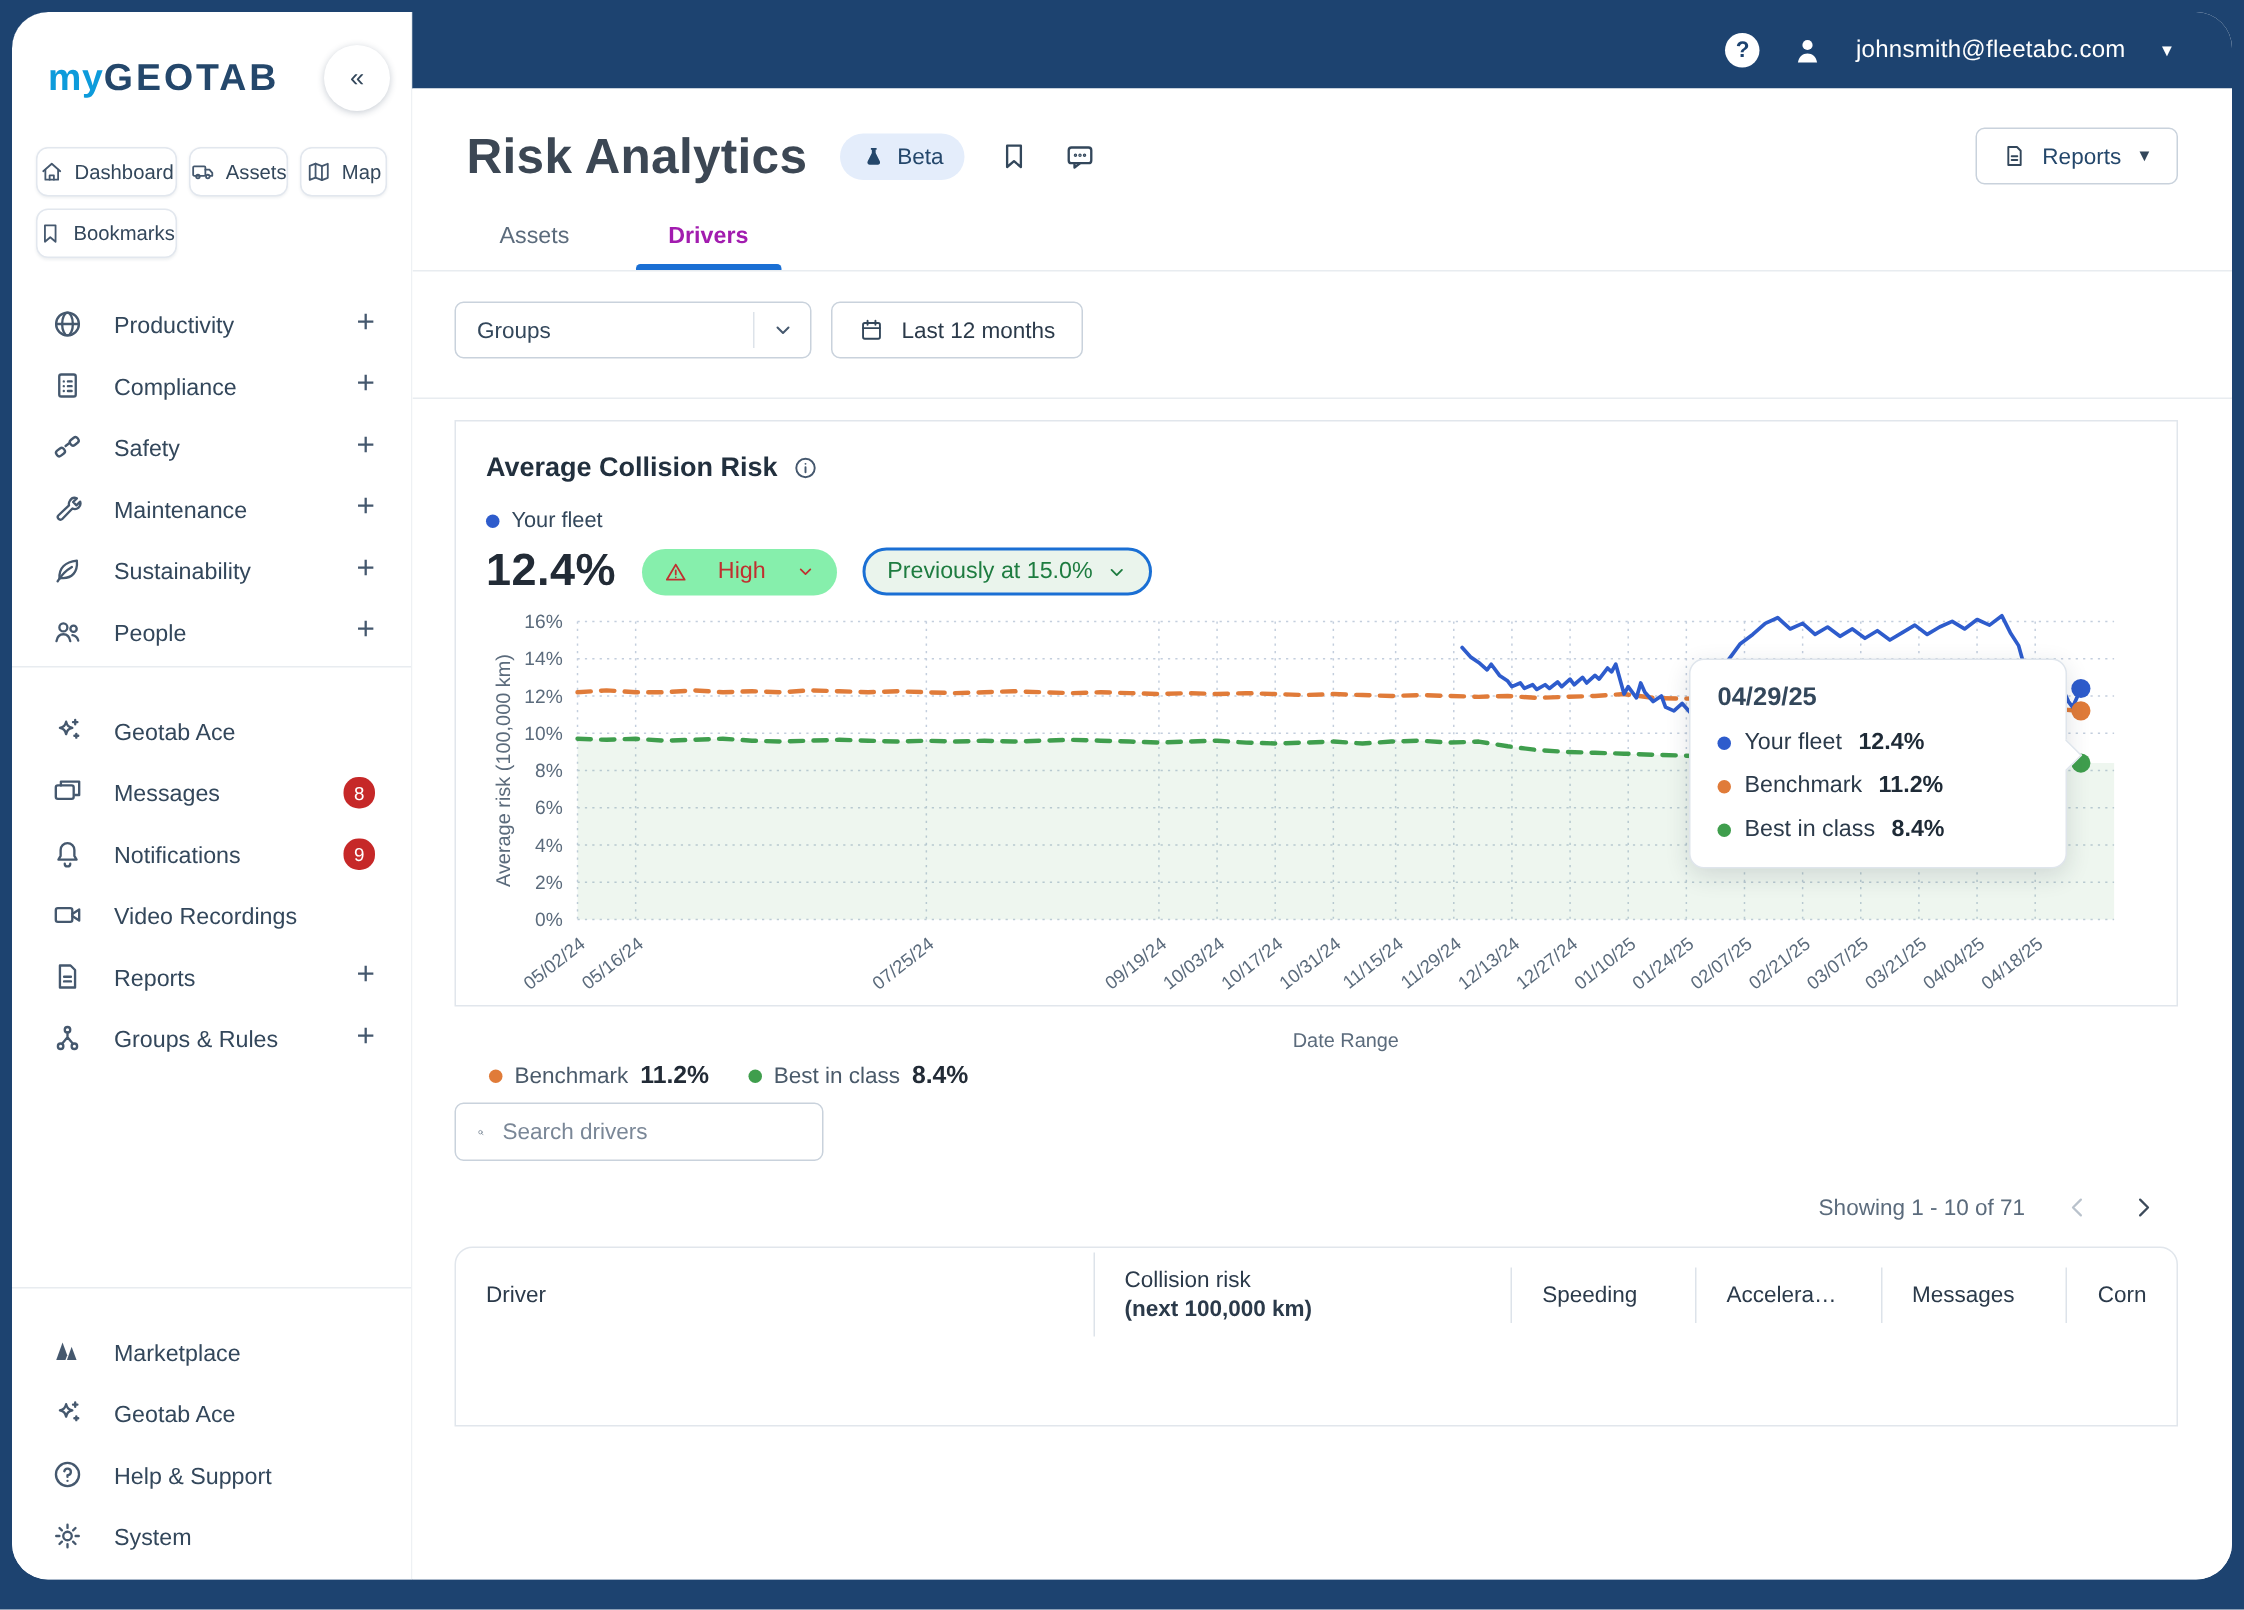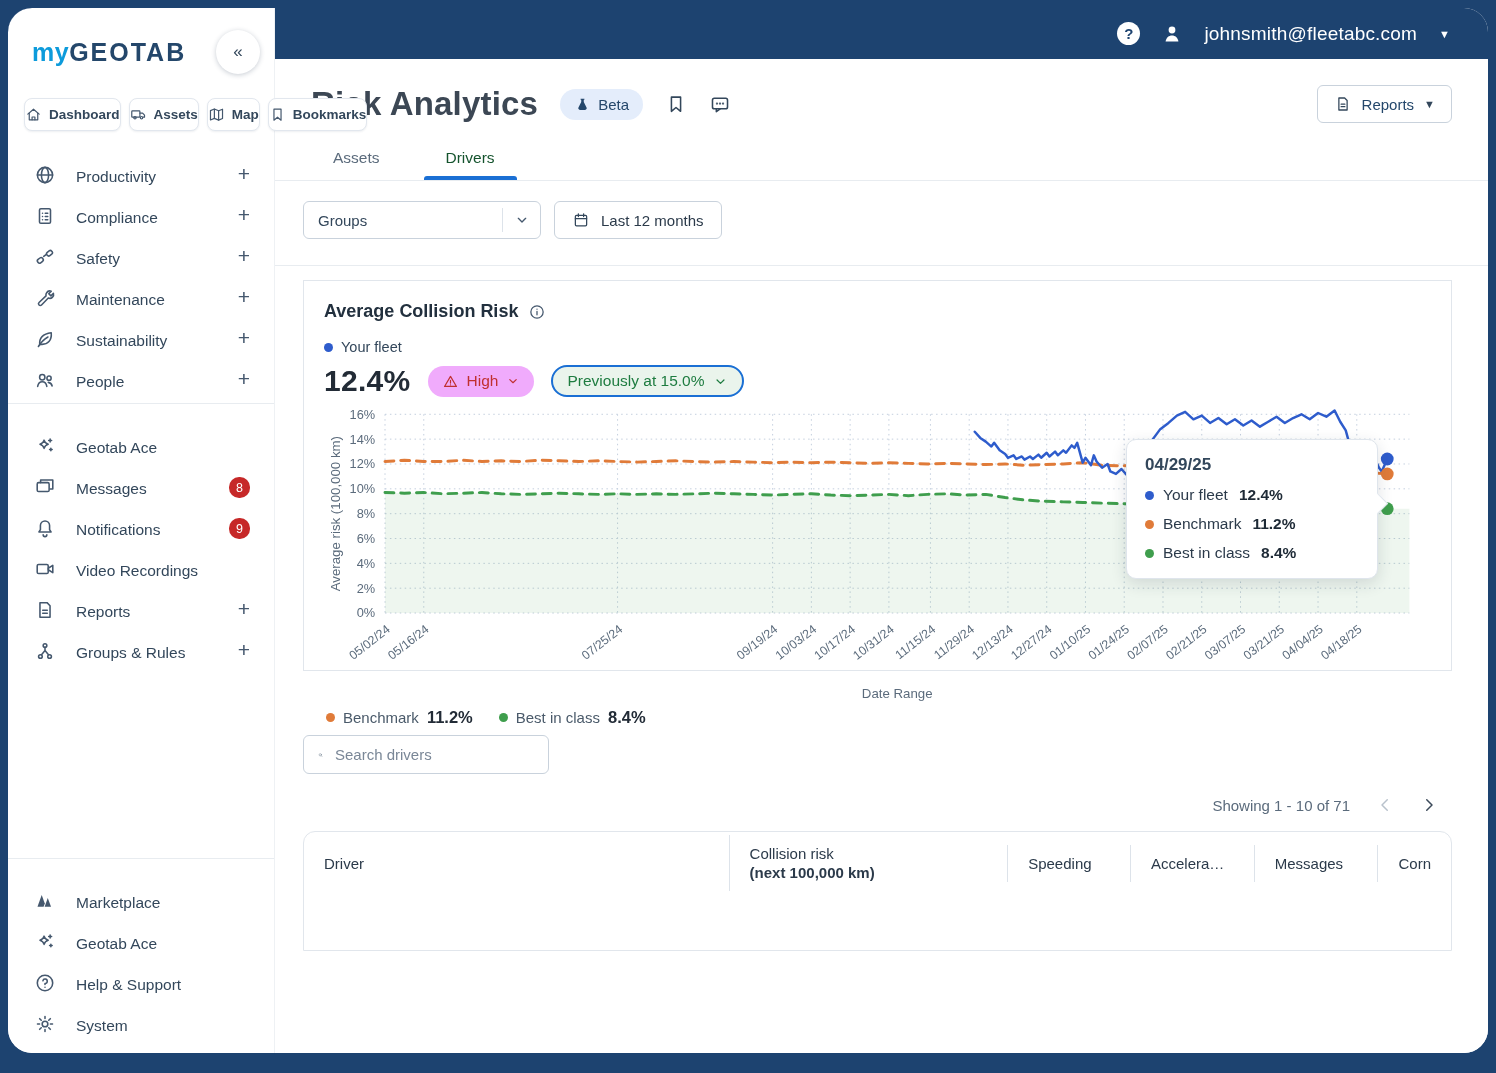--- a/index.html
+++ b/index.html
@@ -8,40 +8,40 @@
 
   .app { position:absolute; left:8px; top:8px; width:1480px; height:1045px;
          background:#fff; border-radius:24px; overflow:hidden; }
 
   
   .topbar { position:absolute; left:0; top:0; width:100%; height:51px; background:#1d4370;
             display:flex; align-items:center; justify-content:flex-end; gap:20px; padding-right:38px; }
   .topbar .round-help { width:23px; height:23px; border-radius:50%; background:#fff; color:#1d4370;
             font-weight:bold; font-size:15px; display:flex; align-items:center; justify-content:center; cursor:pointer; }
   .topbar .person { width:24px; height:24px; color:#fff; }
-  .topbar .email { color:#fff; font-size:19px; letter-spacing:.2px; }
+  .topbar .email { color:#fff; font-size:16px; letter-spacing:.2px; }
   .topbar .caret { color:#fff; font-size:11px; margin-left:2px; }
 
   
   .sidebar { position:absolute; left:0; top:0; width:267px; height:100%; background:#fff;
              border-radius:24px 0 0 24px; border-right:1px solid #eef1f4; z-index:5;
              display:flex; flex-direction:column; padding:22px 0 18px 0; }
   .logo-row { display:flex; align-items:center; justify-content:space-between; padding:0 14px 0 24px; }
   .logo { font-size:25px; letter-spacing:.5px; }
   .logo .my { color:#0d9bdb; font-weight:800; }
   .logo .geotab { color:#24476b; font-weight:700; letter-spacing:2px; }
   .collapse-btn { width:44px; height:44px; border-radius:50%; background:#fff;
                   box-shadow:0 1px 5px rgba(30,50,80,.25); display:flex; align-items:center; justify-content:center;
                   color:#33475b; font-size:17px; cursor:pointer; }
   .jump-box { margin:22px 16px 0 16px; height:34px; border:1px solid #ccd5df; border-radius:8px;
               display:flex; align-items:center; padding:0 8px 0 10px; gap:8px; }
   .jump-box .icon { width:16px; height:16px; color:#5b6b7c; }
   .jump-box .ph { flex:1; color:#8a97a5; font-size:14.5px; }
   .jump-box .kbd { background:#eef1f5; border-radius:4px; font-size:12.5px; color:#45586e; padding:2px 5px; }
-  .quick-grid { display:grid; grid-template-columns:1fr 1fr 1fr 1fr; gap:8px; margin:24px 16px 0 16px;font-weight:bold; }
+  .quick-grid { display:grid; grid-template-columns:1fr 1fr 1fr; gap:8px; margin:24px 16px 0 16px; }
   .quick-btn { height:33px; border:1px solid #e2e7ee; border-radius:8px; background:#fff;
                box-shadow:0 1px 2px rgba(30,50,80,.08); display:flex; align-items:center; justify-content:center;
                gap:7px; font-size:13.5px; color:#33475b; cursor:pointer; }
   .quick-btn .icon { width:17px; height:17px; color:#45586e; }
   .nav-list { list-style:none; margin-top:12px; }
   .nav-list.first { margin-top:14px; }
   .nav-item { height:41px; display:flex; align-items:flex-end; padding:0 24px 0 26px; gap:20px; cursor:pointer; }
   .nav-icon { width:22px; height:22px; color:#45586e; flex:none; }
   .nav-label { flex:1; font-size:15.5px; color:#33475b; }
   .nav-plus { color:#45586e; font-size:21px; font-weight:300; }
@@ -59,21 +59,21 @@
                gap:7px; padding:0 14px; color:#24476b; font-size:15px; font-weight:500; }
   .beta-pill .icon { width:17px; height:17px; color:#24476b; }
   .head-icon { width:22px; height:22px; color:#33475b; cursor:pointer; }
   .reports-btn { height:38px; border:1px solid #c9d2dc; border-radius:6px; background:#fff; display:flex;
                  align-items:center; gap:10px; padding:0 16px; font-size:15px; color:#24476b; cursor:pointer; }
   .reports-btn .icon { width:18px; height:18px; color:#33475b; }
   .reports-btn .caret { font-size:11px; color:#33475b; }
 
   .tabs-row { display:flex; gap:22px; padding:22px 36px 0 36px; border-bottom:1px solid #e8ecf0; }
   .tab { font-size:15.5px; color:#5b6b7c; padding:4px 22px 13px 22px; position:relative; cursor:pointer; }
-  .tab.active { color:#14532d; font-weight:400; }
+  .tab.active { color:#a21caf; font-weight:700; }
   .tab.active::after { content:""; position:absolute; left:0; right:0; bottom:0; height:4px;
                        background:#1a6fd4; border-radius:3px 3px 0 0; }
 
   .filter-row { display:flex; gap:13px; padding:20px 36px 26px 28px; border-bottom:1px solid #e8ecf0; }
   .groups-select { width:238px; height:38px; border:1px solid #c9d2dc; border-radius:6px; display:flex;
                    align-items:center; cursor:pointer; }
   .groups-select .gs-label { flex:1; padding-left:14px; font-size:15px; color:#33475b; }
   .groups-select .gs-chev { width:38px; height:24px; border-left:1px solid #dde3ea; display:flex;
                    align-items:center; justify-content:center; color:#45586e; }
   .groups-select .gs-chev .icon { width:16px; height:16px; }
@@ -85,22 +85,22 @@
   .chart-card { position:relative; margin:14px 36px 0 28px; border:1px solid #e1e6ec; border-radius:0;
                 padding:20px 20px 12px 20px; height:391px; }
   .card-title-row { display:flex; align-items:center; gap:10px; }
   .card-title { font-size:18px; font-weight:700; color:#22303e; }
   .info-icon { width:18px; height:18px; color:#45586e; cursor:pointer; }
   .fleet-legend { display:flex; align-items:center; gap:8px; margin-top:17px; }
   .dot { width:9px; height:9px; border-radius:50%; flex:none; }
   .fleet-legend span.lbl { font-size:14.5px; font-weight:500; color:#33475b; }
   .stats-row { display:flex; align-items:center; gap:17px; margin-top:9px; }
   .big-value { font-size:30px; font-weight:700; color:#222b36; letter-spacing:.3px; }
-  .risk-pill { background:#f0abfc; border-radius:16px; height:31px; display:flex; align-items:center;
-               gap:8px; padding:0 14px; color:#c03030; font-size:15.5px; font-weight:500; cursor:pointer; }
+  .risk-pill { background:#86efac; border-radius:16px; height:31px; display:flex; align-items:center;
+               gap:20px; padding:0 14px; color:#c03030; font-size:15.5px; font-weight:500; cursor:pointer; }
   .risk-pill .icon { width:17px; height:17px; }
   .risk-pill .chev { width:14px; height:14px; }
   .prev-pill { background:#eaf4ec; border:2px solid #1a6fd4; border-radius:17px; height:32px; display:flex;
                align-items:center; gap:9px; padding:0 14px; color:#1e7c40; font-size:15.5px; cursor:pointer; }
   .prev-pill .chev { width:15px; height:15px; }
   .chart-area { margin-top:4px; }
   .chart-area svg { display:block; width:1110px; height:306px; }
   .chart-footer { display:flex; align-items:center; gap:26px; margin-top:0px; padding-left:2px; }
   .legend-entry { display:flex; align-items:center; gap:8px; }
   .legend-entry .lbl { font-size:15px; font-weight:500; color:#4a5a6a; }

